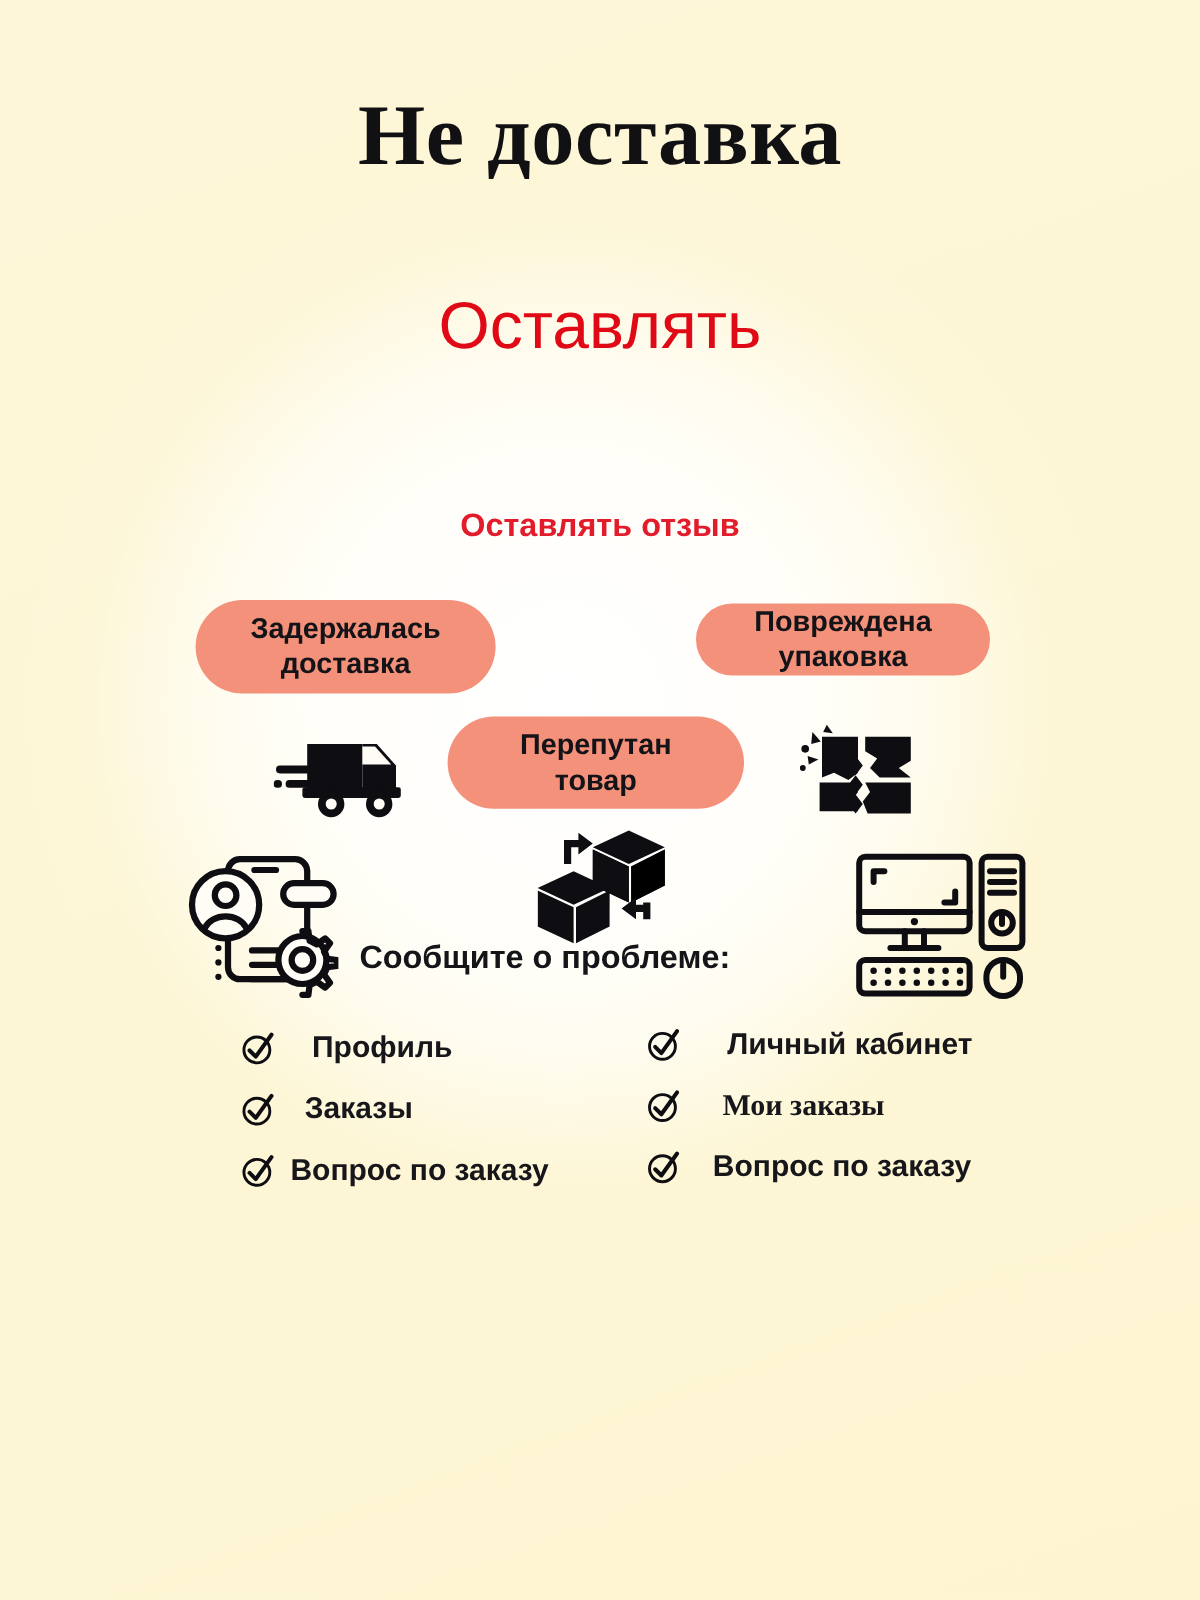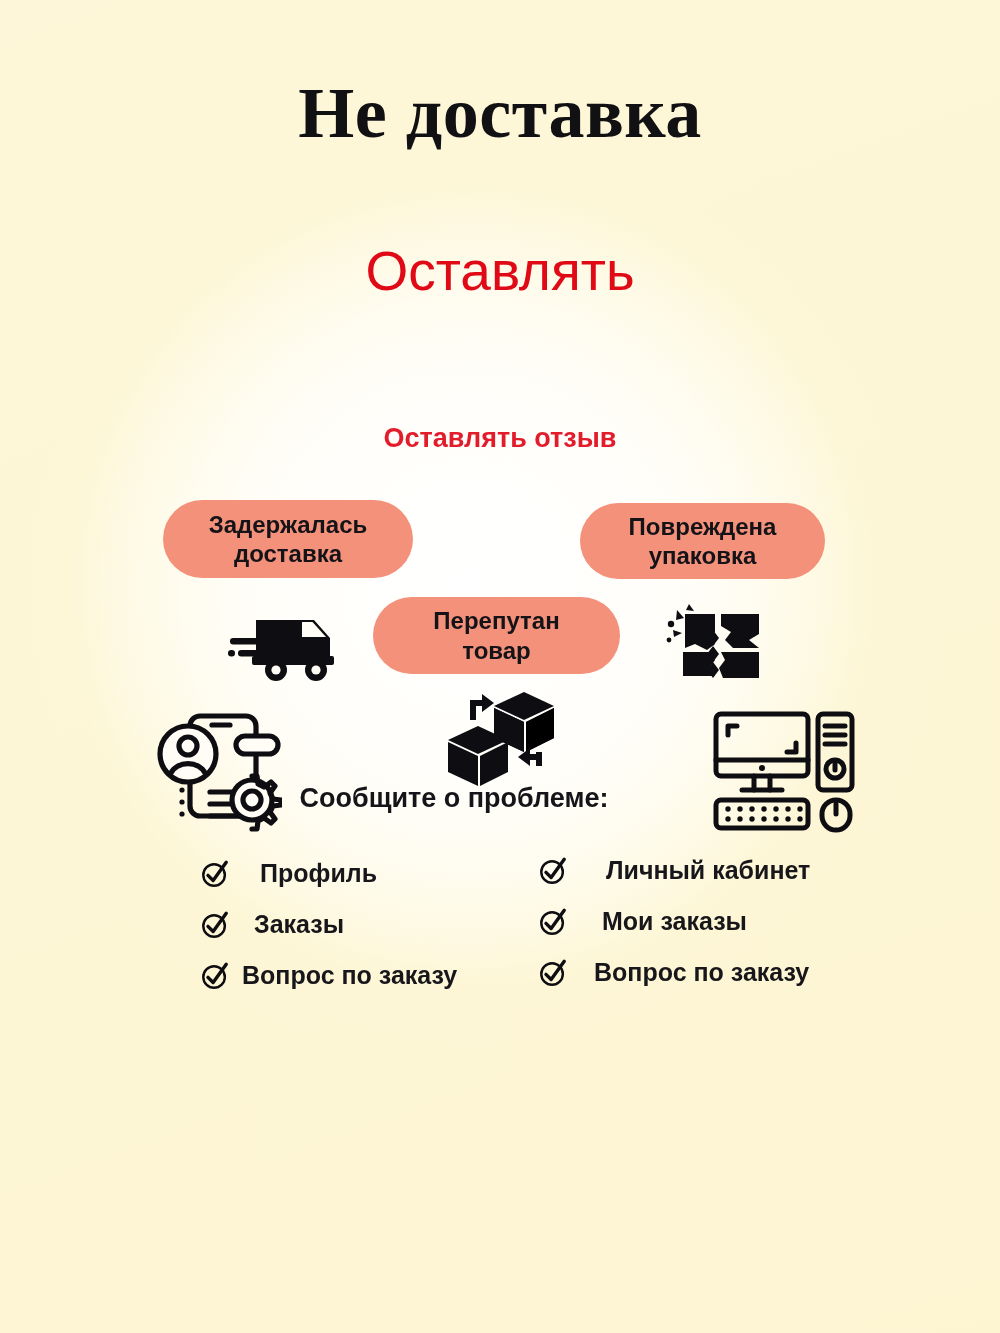--- a/index.html
+++ b/index.html
@@ -94,21 +94,21 @@
     font-weight: bold;
     font-size: 24px;
     line-height: 1.22;
     color: #141317;
     padding: 22px 18px;
     box-sizing: border-box;
     white-space: pre-line;
   }
 
   #pill-delayed   { left: 163px; top: 500px; width: 250px; height: 78px; }
-  #pill-damaged   { left: 580px; top: 503px; width: 245px; height: 76px; }
+  #pill-damaged   { left: 580px; top: 503px; width: 245px; height: 60px; }
   #pill-mixed     { left: 373px; top: 597px; width: 247px; height: 77px; }
 
   
   .icon {
     position: absolute;
     display: block;
   }
 
   #icon-truck     { left: 228px; top: 604px; width: 108px; height: 78px; }
   #icon-broken    { left: 663px; top: 600px; width: 102px; height: 90px; }
@@ -143,21 +143,21 @@
     color: #17161a;
     white-space: nowrap;
   }
 
   
   #checklist-left  .check-row:nth-child(1) .check-text { margin-left: 18px; }
   #checklist-left  .check-row:nth-child(2) .check-text { margin-left: 12px; }
   #checklist-left  .check-row:nth-child(3) .check-text { margin-left: 0px; }
 
   #checklist-right .check-row:nth-child(1) .check-text { margin-left: 26px; }
-  #checklist-right .check-row:nth-child(2) .check-text { margin-left: 22px; }
+  #checklist-right .check-row:nth-child(2) .check-text { margin-left: 22px; font-family: Liberation Serif, serif; }
   #checklist-right .check-row:nth-child(3) .check-text { margin-left: 14px; }
 </style>
 </head>
 <body>
 
 <div id="poster">
 
   <div class="title-main">Не доставка</div>
 
   <div class="title-accent">Оставлять</div>

